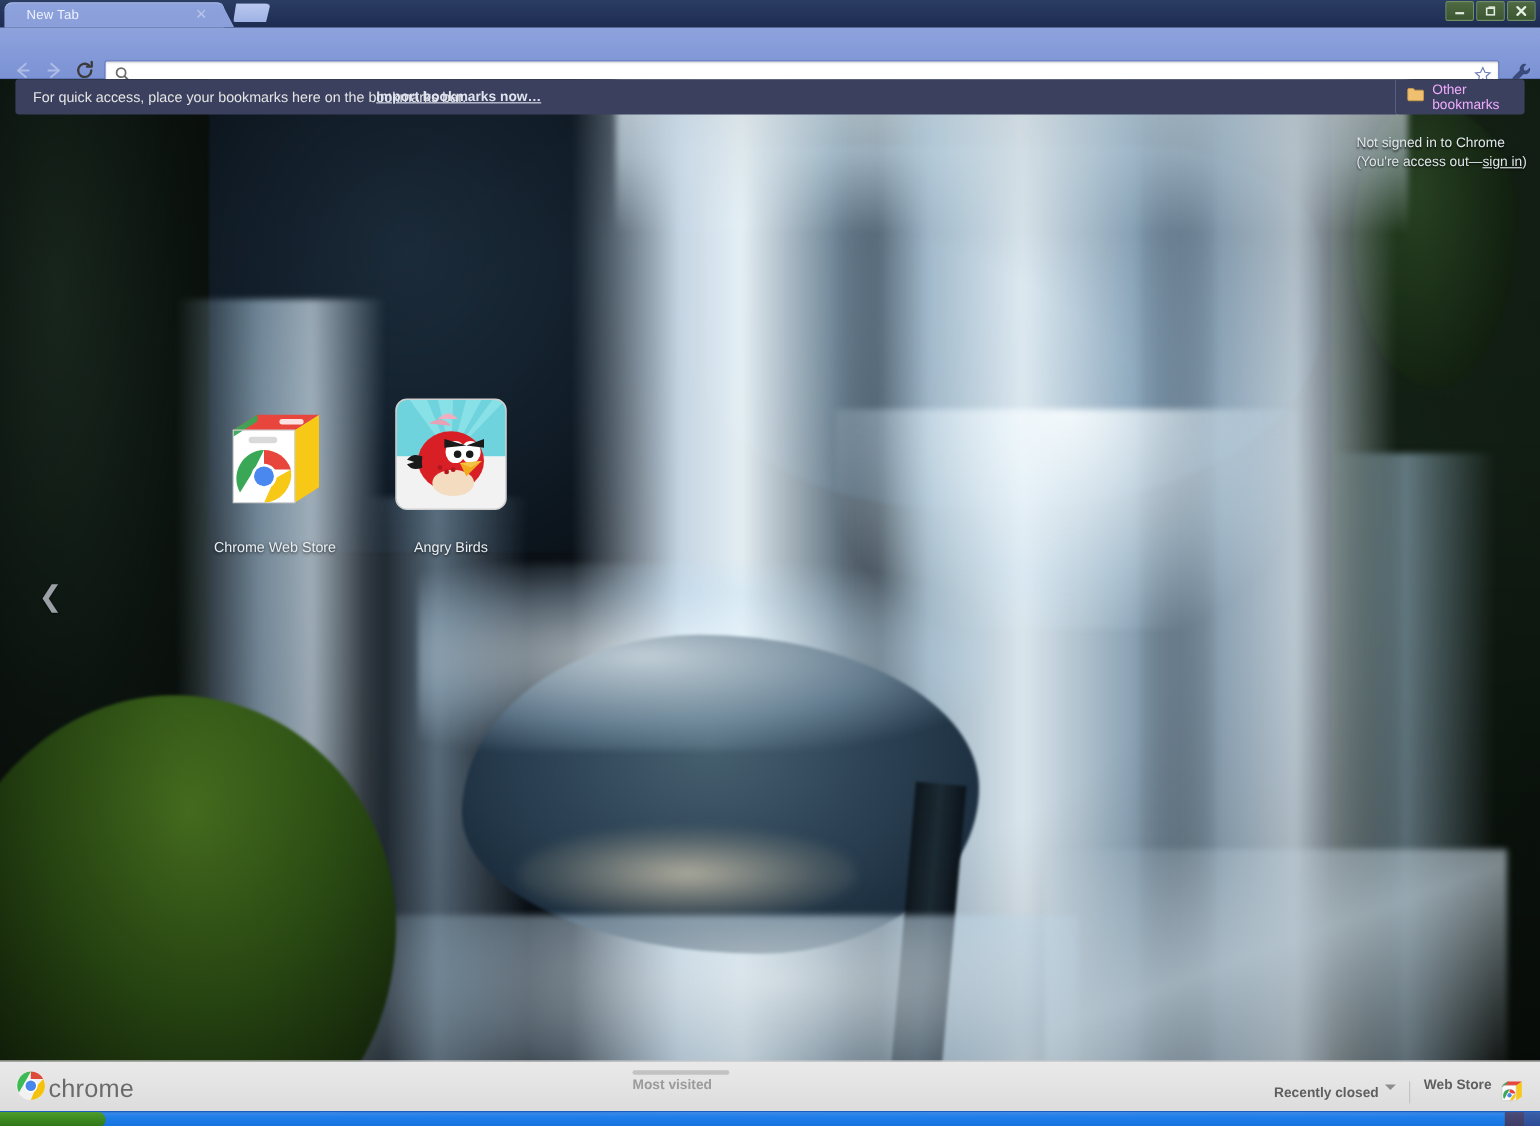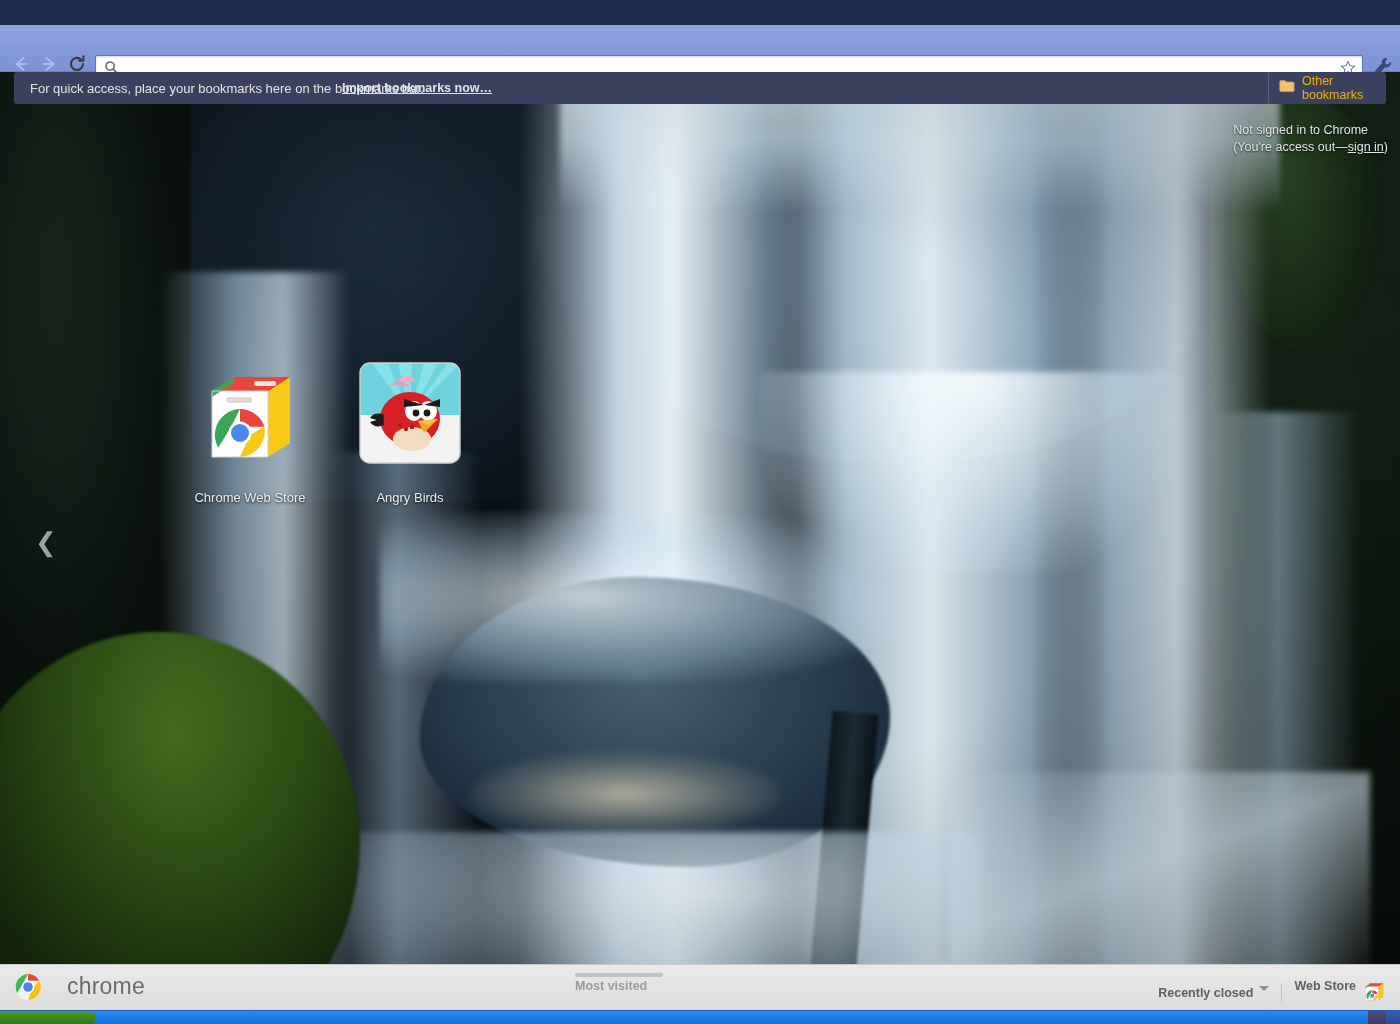--- a/index.html
+++ b/index.html
@@ -186,21 +186,21 @@
     color:#9aa0a6; font-size:26px; line-height:36px; text-align:center;
     text-shadow:0 1px 2px rgba(0,0,0,.6);
   }
 
   
   .footer{
     position:absolute; left:0; bottom:14px; width:1400px; height:46px;
     background:linear-gradient(to bottom,#e9e9e9 0%,#e4e4e4 45%,#dcdcdc 100%);
     border-top:1px solid #c9c9c9;
   }
-  .chrome-brand{ position:absolute; left:14px; top:8px; display:flex; gap:25px; }
+  .chrome-brand{ position:absolute; left:14px; top:8px; display:flex; align-items:center; gap:2px; }
   .chrome-word{ font-size:23px; color:#6b6b6b; letter-spacing:.2px; }
 
   .footer-tabs{ position:absolute; left:575px; top:0; display:flex; gap:22px;flex-direction:column; }
   .ftab{ position:relative; padding-top:14px; }
   .ftab-bar{ position:absolute; left:0; top:8px; width:100%; height:4px; border-radius:2px; }
   .ftab.inactive .ftab-bar{ background:#c2c2c2; }
   .ftab.active   .ftab-bar{ background:#7d7d7d; }
   .ftab-label{ font-size:12.5px; font-weight:bold; }
   .ftab.inactive .ftab-label{ color:#9b9b9b; }
   .ftab.active   .ftab-label{ color:#5a5a5a; }
@@ -229,20 +229,46 @@
     background:linear-gradient(to bottom,#3a5fa8,#2a4a92);
   }
   .tray2{ position:absolute; right:14px; top:0; width:18px; height:14px;
     background:linear-gradient(to bottom,#4b4b77,#3a3a64); }
 </style>
 </head>
 <body>
 
 <div id="app">
 
+  <div class="tabstrip">
+    <div class="tab">
+      <span class="tab-title">New Tab</span>
+      <span class="tab-close">✕</span>
+    </div>
+    <div class="newtab-btn"></div>
+
+    <div class="wincontrols">
+      <div class="wc min">
+        <svg width="12" height="12" viewBox="0 0 12 12">
+            <rect x="2" y="7" width="8" height="2" fill="#e2ece0"></rect>
+          </svg>
+      </div>
+      <div class="wc max">
+        <svg width="12" height="12" viewBox="0 0 12 12">
+          <rect x="2.5" y="3.5" width="7" height="6" fill="none" stroke="#e2ece0" stroke-width="1.4"></rect>
+          <rect x="4.2" y="1.8" width="6" height="1.4" fill="#e2ece0"></rect>
+        </svg>
+      </div>
+      <div class="wc close">
+        <svg width="12" height="12" viewBox="0 0 12 12">
+          <path d="M2.5 2.5 L9.5 9.5 M9.5 2.5 L2.5 9.5" stroke="#e6efe4" stroke-width="2" stroke-linecap="round"></path>
+        </svg>
+      </div>
+    </div>
+  </div>
 
   <div class="toolbar">
     <div class="navbtn nav-back">
       <svg width="20" height="20" viewBox="0 0 20 20">
         <path d="M12.5 4 L5.5 10 L12.5 16" fill="none" stroke="#aebbe6" stroke-width="1.8" stroke-linecap="round" stroke-linejoin="round"></path>
         <path d="M5.5 10 L15 10" stroke="#aebbe6" stroke-width="1.8" stroke-linecap="round"></path>
       </svg>
     </div>
     <div class="navbtn nav-fwd">
       <svg width="20" height="20" viewBox="0 0 20 20">
@@ -286,21 +312,21 @@
     <a href="#" style="position:absolute;left:342px;top:9px;font-size:12.5px;color:#dfe3ef;font-weight:bold;">Import bookmarks now…</a>
 
     <div style="position:absolute;right:14px;top:0;width:118px;height:32px;
                 background:#3b405f;border-radius:3px;border-left:1px solid #5b6186;
                 display:flex;align-items:center;gap:7px;padding-left:10px;">
       <span>
         <svg width="16" height="14" viewBox="0 0 16 14">
           <path d="M0.8 2.4 a1 1 0 0 1 1-1 h4 l1.4 1.6 h6.9 a1 1 0 0 1 1 1 v7.6 a1 1 0 0 1-1 1 h-12.3 a1 1 0 0 1-1-1 Z" fill="#f0c070" stroke="#c79a48" stroke-width=".8"></path>
         </svg>
       </span>
-      <span style="font-size:12.5px;color:#eab308;">Other bookmarks</span>
+      <span style="font-size:12.5px;color:#f0abfc;">Other bookmarks</span>
     </div>
   </div>
 
   <div class="content">
 
     <div class="bg">
       <div class="bg-darkrock-top"></div>
       <div class="bg-darkrock-mid"></div>
       <div class="bg-rock-left"></div>
       <div class="bg-rock-right"></div>

